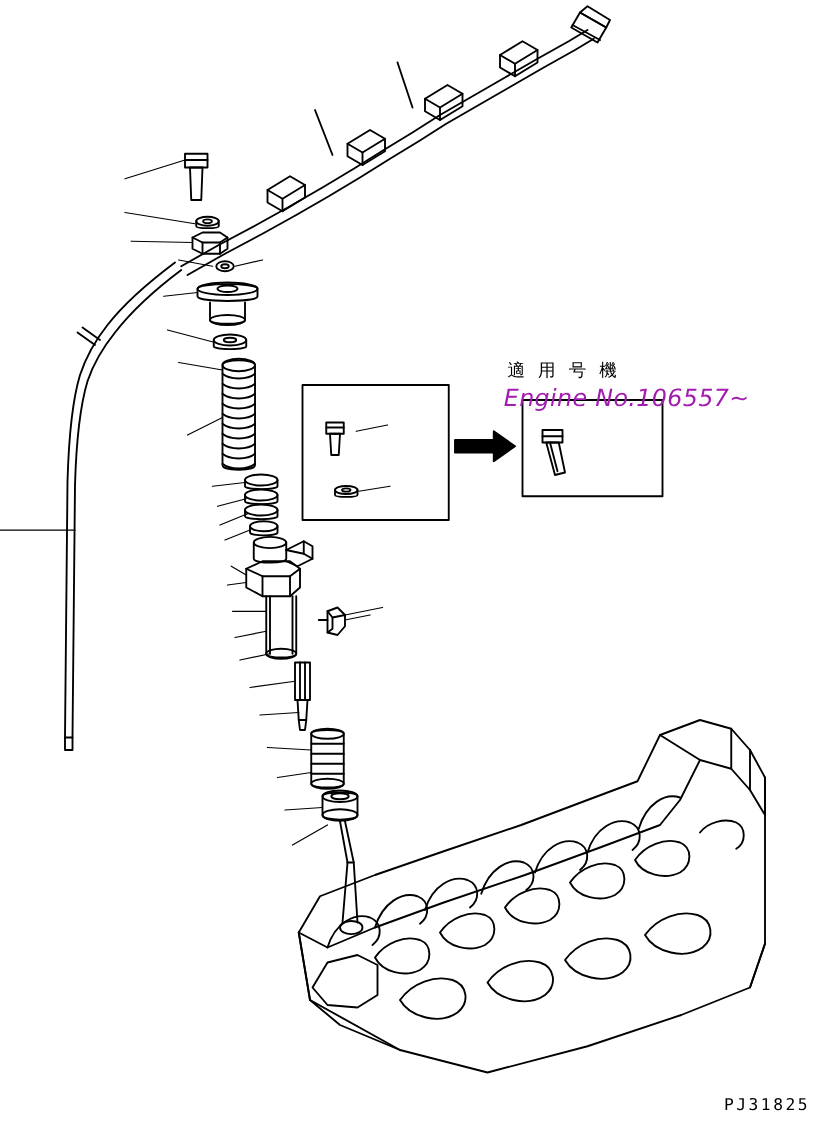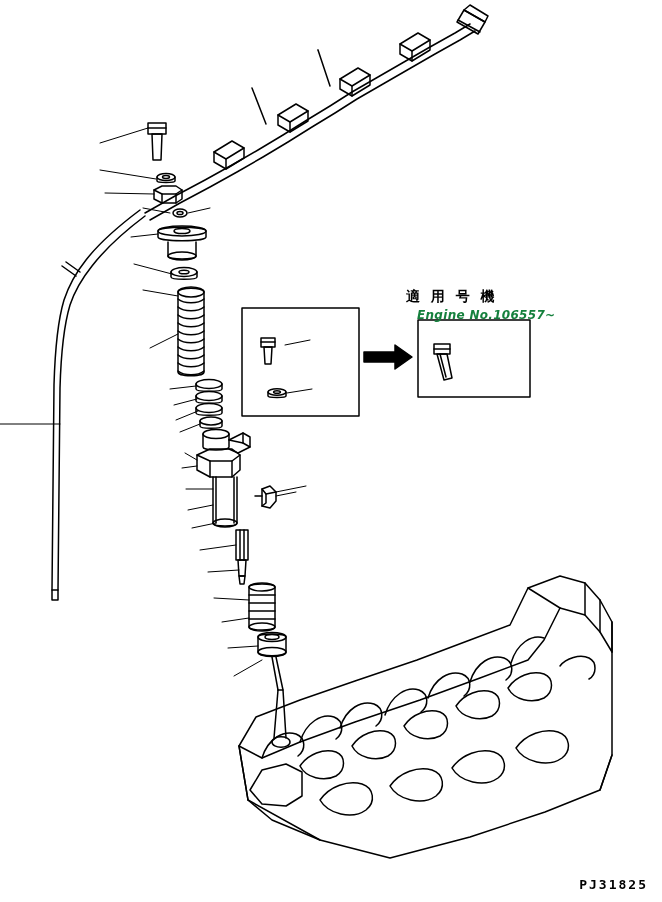--- a/index.html
+++ b/index.html
@@ -13,48 +13,47 @@
     position: relative;
     font-family: "Liberation Sans", sans-serif;
     overflow: hidden;
   }
   #diagram-root {
     position: absolute;
     left: 0;
     top: 0;
     width: 662px;
     height: 902px;
-    font-weight: bold;
   }
   svg.layer {
     position: absolute;
     left: 0;
     top: 0;
     width: 662px;
     height: 902px;
   }
   .note-jp {
     position: absolute;
     left: 406px;
     top: 288px;
     font-family: "DejaVu Sans", sans-serif;
     font-size: 14px;
     letter-spacing: 3px;
     color: #000;
     white-space: nowrap;
   }
   .note-en {
     position: absolute;
-    left: 417px;
+    left: 403px;
     top: 308px;
     font-family: "DejaVu Sans", sans-serif;
-    font-size: 12px;
+    font-size: 19px;
     font-style: italic;
     letter-spacing: 0.3px;
-    color: #15803d;
+    color: #a21caf;
     white-space: nowrap;
   }
   .figure-code {
     position: absolute;
     right: 14px;
     bottom: 10px;
     font-family: "DejaVu Sans Mono", monospace;
     font-size: 13px;
     letter-spacing: 2px;
     color: #000;

